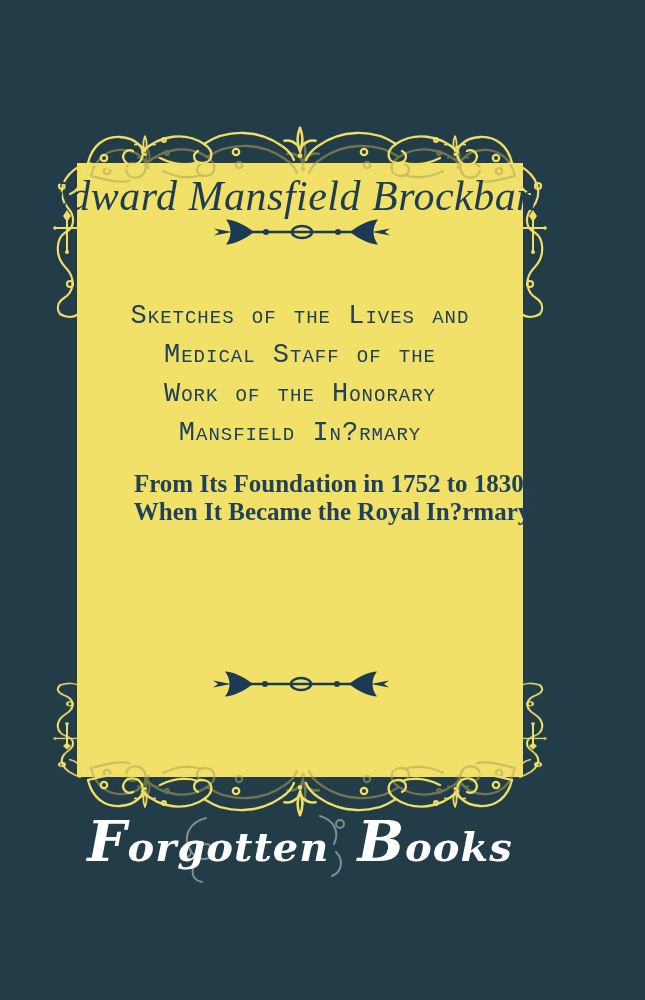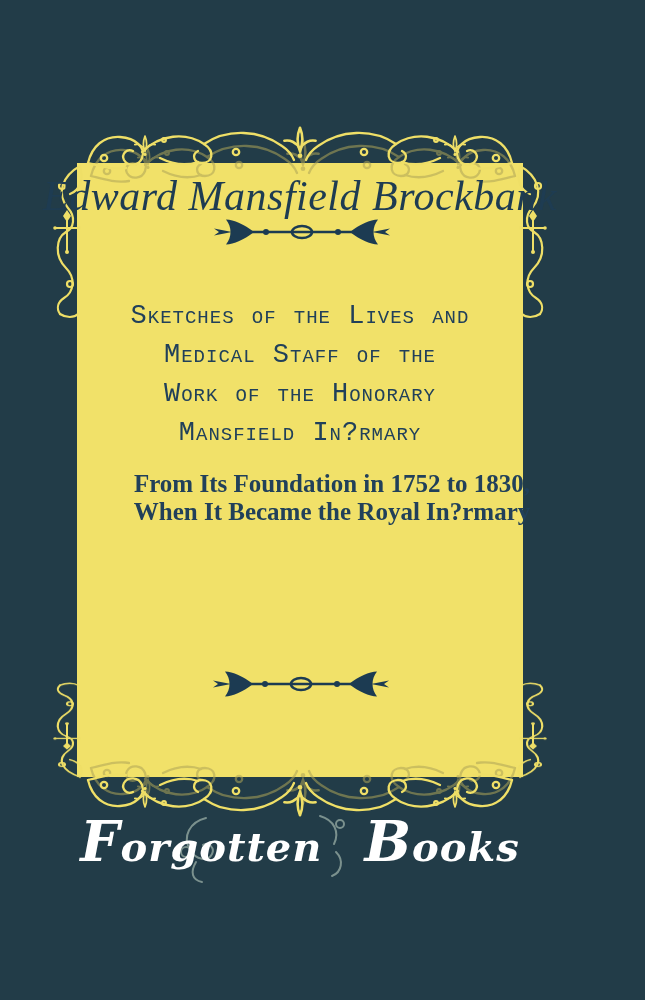--- a/index.html
+++ b/index.html
@@ -44,21 +44,21 @@
   }
   .logo {
     position:absolute; left:0; top:814px; width:600px;
     text-align:center;
     color:#FFFFFF;
     font-family:"DejaVu Serif", serif;
     font-style:italic; font-weight:bold;
     font-size:40px; line-height:56px;
     letter-spacing:1px;
   }
-  .logo-word { display:inline-block; margin:0 21px; }
+  .logo-word { display:inline-block; margin:0 14px; }
   .logo-word::first-letter { font-size:1.38em; }
 </style>
 </head>
 <body>
 
 <div class="cover">
 
   <svg class="frame-svg" viewBox="0 0 645 1000" xmlns="http://www.w3.org/2000/svg">
     <defs>
 

